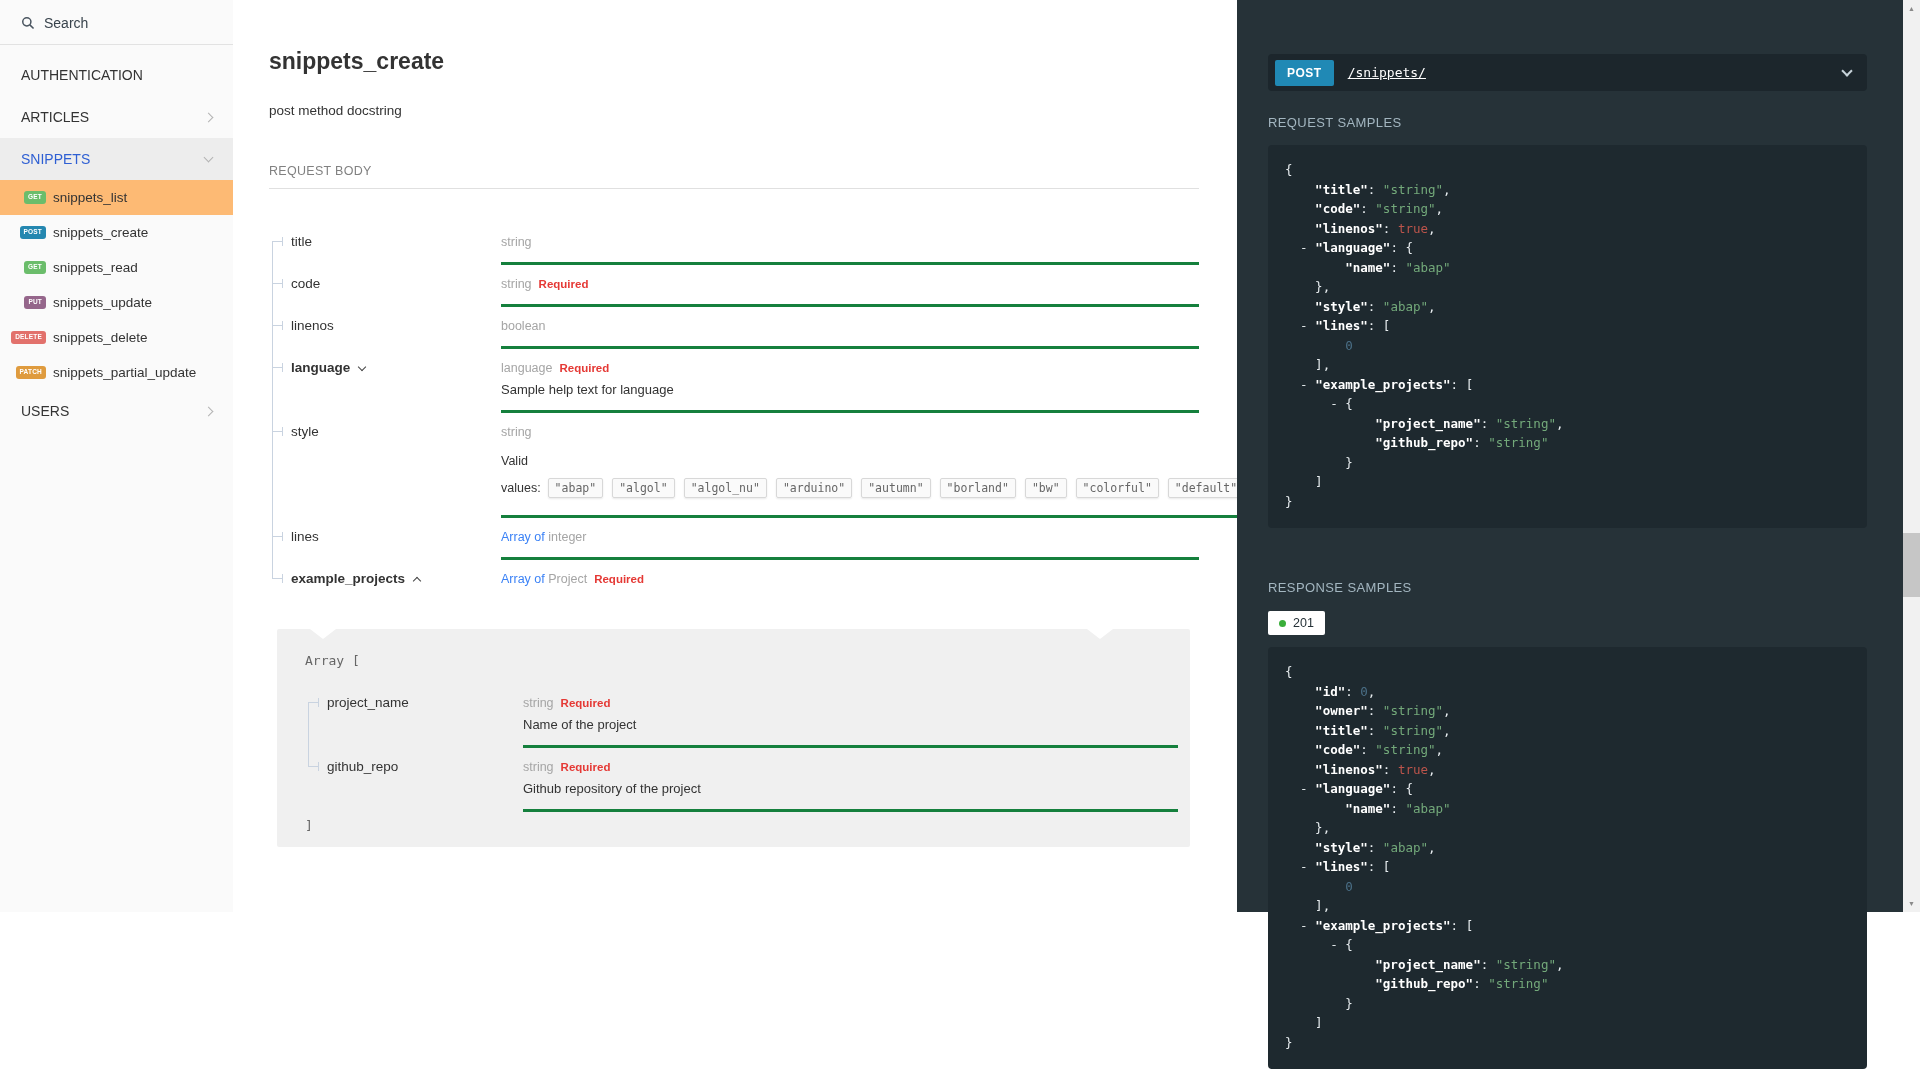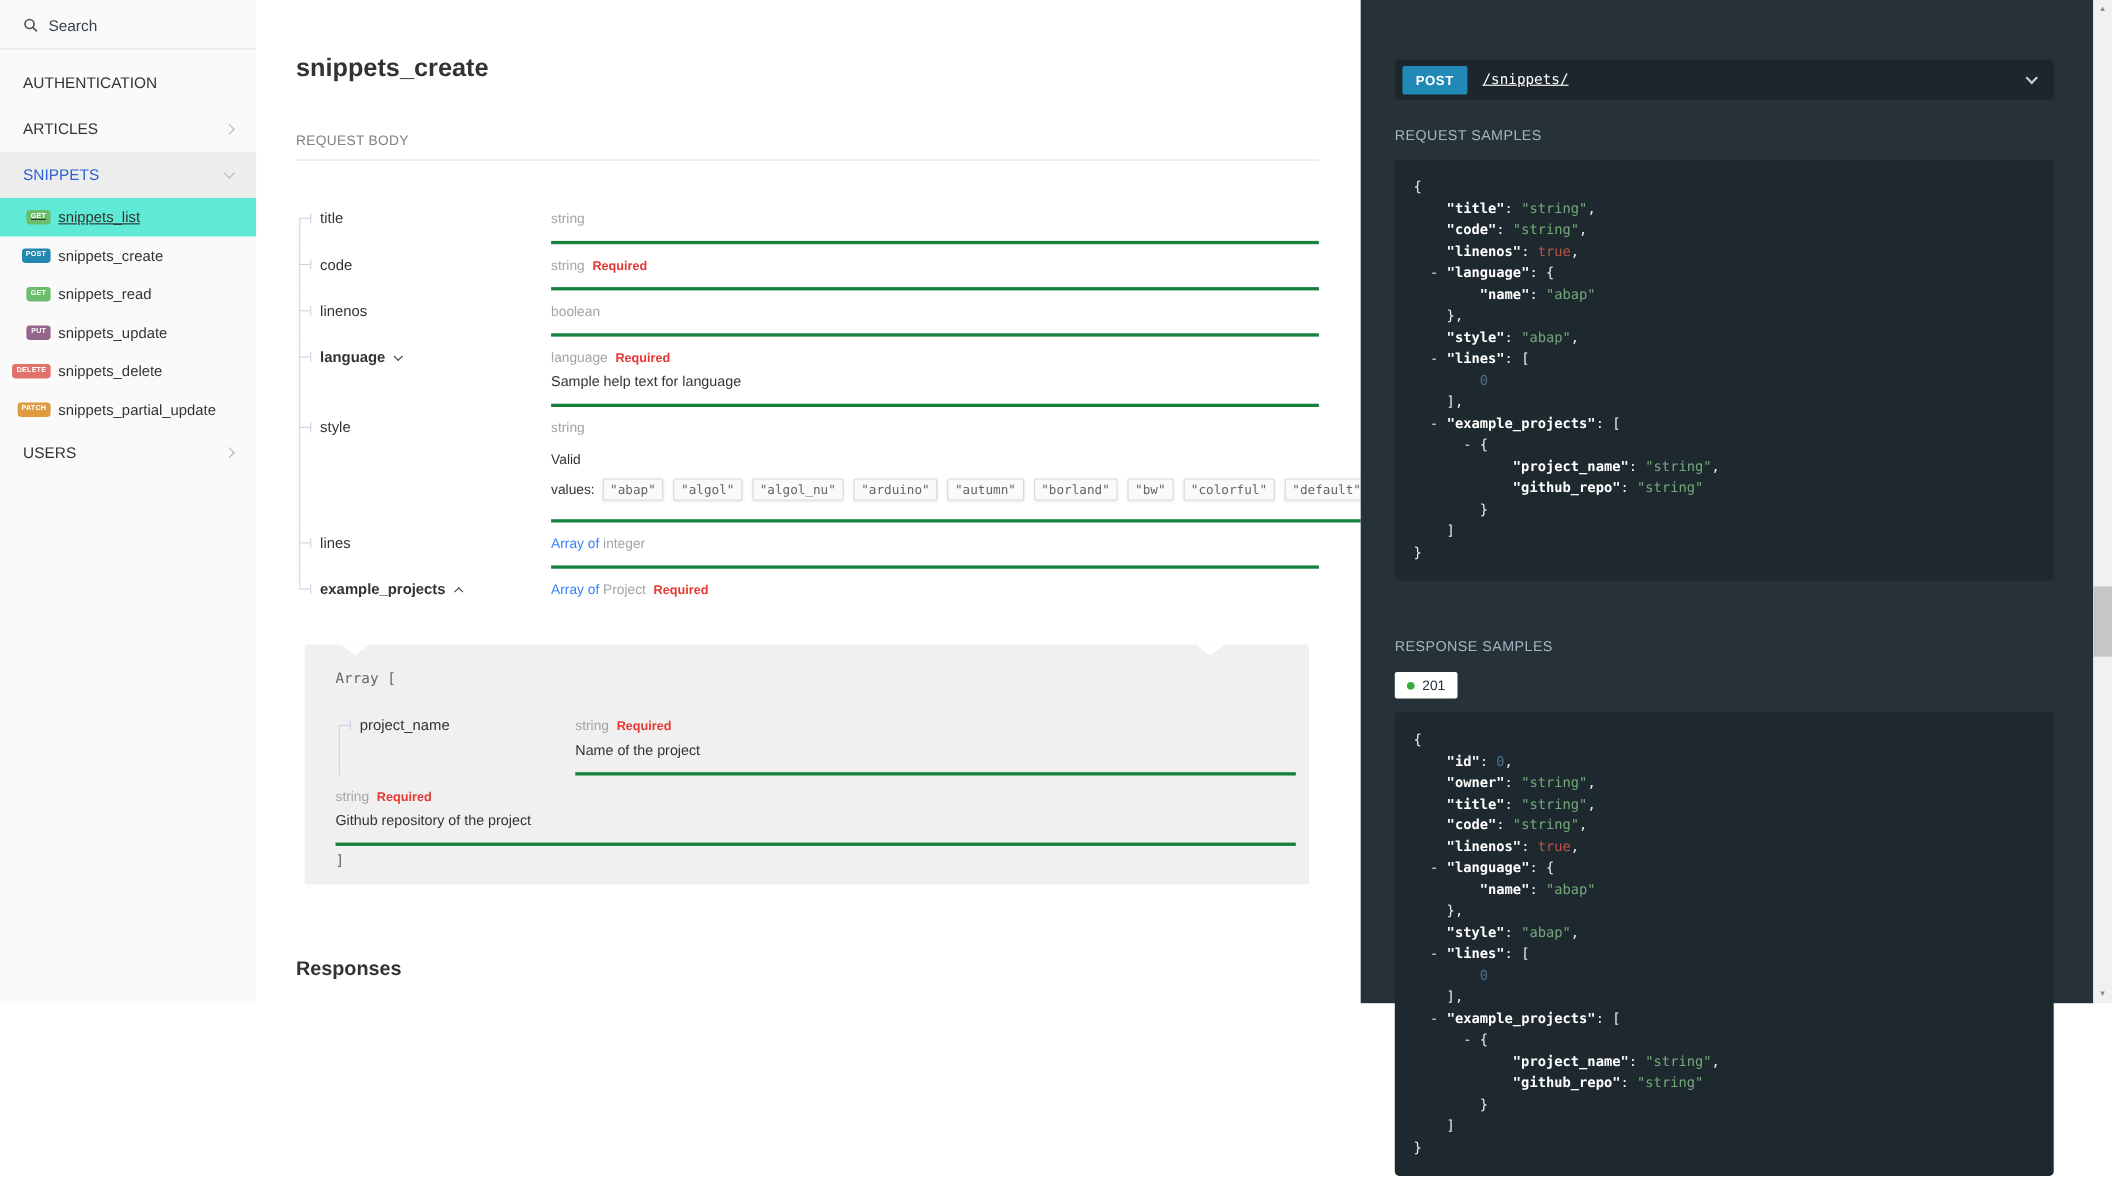--- a/index.html
+++ b/index.html
@@ -9,21 +9,21 @@
 
   
   .sidebar { width: 233px; flex-shrink: 0; background: #fafafa; }
   .search { display: flex; align-items: center; gap: 9px; padding: 15px 21px 13px 21px; border-bottom: 1px solid #e2e2e2; cursor: text; }
   .search-input { border: none; outline: none; background: transparent; font-family: "Liberation Sans", sans-serif; font-size: 14px; color: #333; width: 150px; }
   .search-input::placeholder { color: #38434c; opacity: 1; }
   .nav-section { display: flex; justify-content: space-between; align-items: center; padding: 13px 21px; font-size: 14px; color: #333; cursor: pointer; }
   #sideNav { padding-top: 9px; }
   .nav-section.active { background: #ededed; color: #2e5fd3; }
   .nav-item { display: flex; align-items: center; padding: 10px 21px 10px 22px; font-size: 13.5px; color: #333; cursor: pointer; }
-  .nav-item.current { background: #5eead4; text-decoration: underline; }
+  .nav-item.current { background: #fdba74; }
   .mbadge-wrap { width: 24px; display: flex; justify-content: flex-end; flex-shrink: 0; }
   .mbadge { font-size: 6.5px; font-weight: bold; color: #fff; padding: 3px 4px; border-radius: 3px; letter-spacing: .2px; line-height: 1; }
   .nav-item-label { margin-left: 7px; }
 
   
   .chev { display: inline-block; width: 7px; height: 7px; border-style: solid; border-color: #b3b3b3; border-width: 0 1.5px 1.5px 0; }
   .chev-down { transform: rotate(45deg); margin-top: -3px; }
   .chev-up { transform: rotate(-135deg); margin-top: 4px; }
   .chev-right { transform: rotate(-45deg); }
   .chev-gray { border-color: #b3b3b3; }
@@ -161,20 +161,21 @@
         </div>
         <div class="nav-section" data-interactable="true">
           <span class="nav-label" data-interactable="false">USERS</span>
           <span class="chev chev-right chev-gray" data-interactable="false"></span>
         </div>
       </nav>
   </aside>
 
   <main class="main" data-interactable="false">
     <h1 class="title" data-interactable="false">snippets_create</h1>
+    <p class="docstring" data-interactable="false">post method docstring</p>
 
     <div class="secthead" data-interactable="false">REQUEST BODY</div>
     <div id="reqFields" class="fields" data-interactable="false">
         <div class="frow" data-interactable="false">
           <div class="fname-cell" data-interactable="false"><span class="tree t-first" data-interactable="false"></span><span class="fname" data-interactable="false">title</span></div>
           <div class="fdef" data-interactable="false">
             <div class="ftype" data-interactable="false"><span class="tname" data-interactable="false">string</span></div>
           </div>
         </div>
         <div class="frow" data-interactable="false">
@@ -223,20 +224,21 @@
       <div class="abracket" data-interactable="false">Array [</div>
       <div id="arrFields" class="fields" data-interactable="false">
           <div class="frow" data-interactable="false">
             <div class="fname-cell" data-interactable="false"><span class="tree t-first" data-interactable="false"></span><span class="fname" data-interactable="false">project_name</span></div>
             <div class="fdef" data-interactable="false">
               <div class="ftype" data-interactable="false"><span class="tname" data-interactable="false">string</span><span class="req" data-interactable="false">Required</span></div>
               <div class="fhelp" data-interactable="false">Name of the project</div>
             </div>
           </div>
           <div class="frow" data-interactable="false">
+            <div class="fname-cell" data-interactable="false"><span class="tree t-last" data-interactable="false"></span><span class="fname" data-interactable="false">github_repo</span></div>
             <div class="fdef" data-interactable="false">
               <div class="ftype" data-interactable="false"><span class="tname" data-interactable="false">string</span><span class="req" data-interactable="false">Required</span></div>
               <div class="fhelp" data-interactable="false">Github repository of the project</div>
             </div>
           </div>
         </div>
       <div class="abracket" data-interactable="false">]</div>
     </div>
 
     <h2 class="resp-heading" data-interactable="false">Responses</h2>

